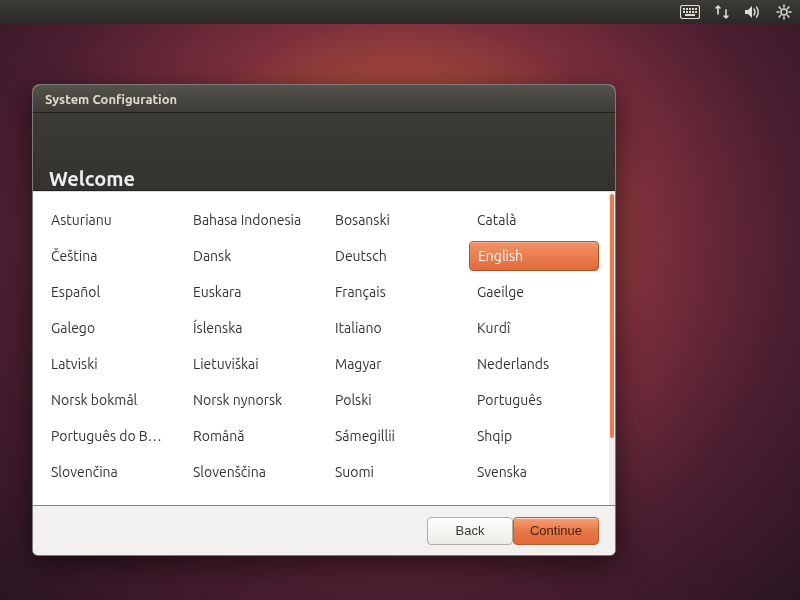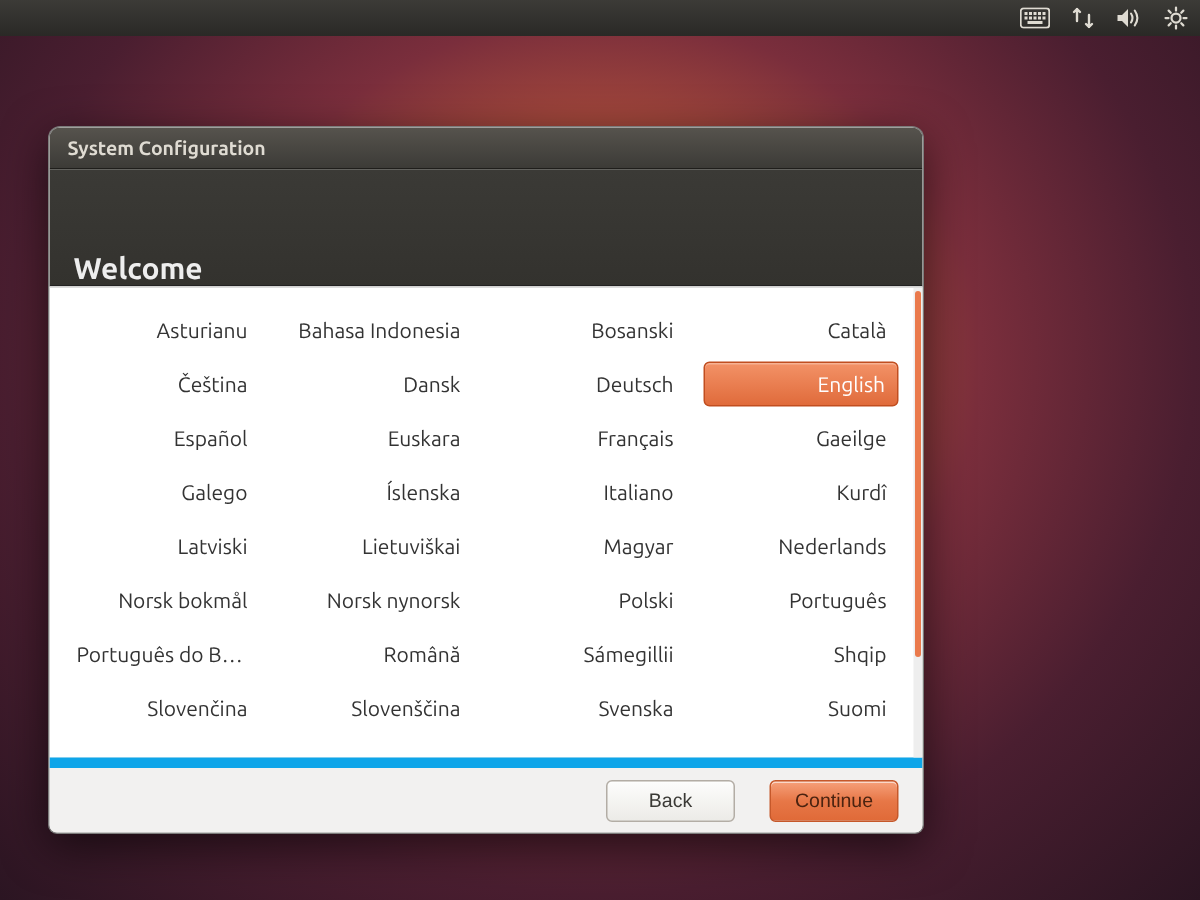--- a/index.html
+++ b/index.html
@@ -38,40 +38,40 @@
 .content {
   flex: 1; display: flex; background: #fff;
   border-top: 1px solid #ddd;
 }
 .lang-grid {
   flex: 1; overflow-y: auto; padding: 10px 4px;
   display: grid; grid-template-columns: repeat(4, 1fr);
   grid-auto-rows: 36px; align-items: center;
 }
 .lang-item {
-  text-align: right; font-size: 14px; color: #333;
+  text-align: left; font-size: 14px; color: #333;
   padding: 6px 8px; margin: 0 6px; border-radius: 4px;
   cursor: pointer; white-space: nowrap; overflow: hidden; text-overflow: ellipsis;
 }
 .lang-item.selected {
   background: linear-gradient(to bottom, #f39267 0%, #e06b3b 100%);
   color: #fff; border: 1px solid #c14e20;
   box-shadow: inset 0 1px 0 rgba(255,255,255,0.3);
 }
 .scrollbar {
   width: 6px; background: #eee; position: relative;
 }
 .scroll-thumb {
   position: absolute; top: 2px; left: 1px; width: 4px; height: 78%;
   background: #ea7a4c; border-radius: 3px;
 }
 .footer {
-  height: 50px; background: #f2f1f0; border-top: 7px solid #0ea5e9;
+  height: 50px; background: #f2f1f0; border-top: 1px solid #0ea5e9;
   display: flex; justify-content: flex-end; align-items: center;
-  gap: 23px; padding: 0 16px;
+  gap: 0; padding: 0 16px;
 }
 .btn {
   min-width: 86px; height: 28px; border-radius: 4px;
   font-size: 13px; border: 1px solid #b3ada5;
   background: linear-gradient(to bottom, #fdfdfc 0%, #ecebe7 100%);
   color: #3a3935; cursor: pointer;
   box-shadow: inset 0 1px 0 rgba(255,255,255,0.6);
 }
 .btn.primary {
   border: 1px solid #c6582a;
@@ -150,22 +150,22 @@
         <div class="lang-item">Norsk bokmål</div>
         <div class="lang-item">Norsk nynorsk</div>
         <div class="lang-item">Polski</div>
         <div class="lang-item">Português</div>
         <div class="lang-item">Português do Brasil</div>
         <div class="lang-item">Română</div>
         <div class="lang-item">Sámegillii</div>
         <div class="lang-item">Shqip</div>
         <div class="lang-item">Slovenčina</div>
         <div class="lang-item">Slovenščina</div>
+        <div class="lang-item">Suomi</div>
         <div class="lang-item">Svenska</div>
-        <div class="lang-item">Suomi</div>
       </div>
     <div class="scrollbar">
       <div class="scroll-thumb"></div>
     </div>
   </div>
   <div class="footer">
     <button class="btn">Back</button>
     <button class="btn primary">Continue</button>
   </div>
 </div>

